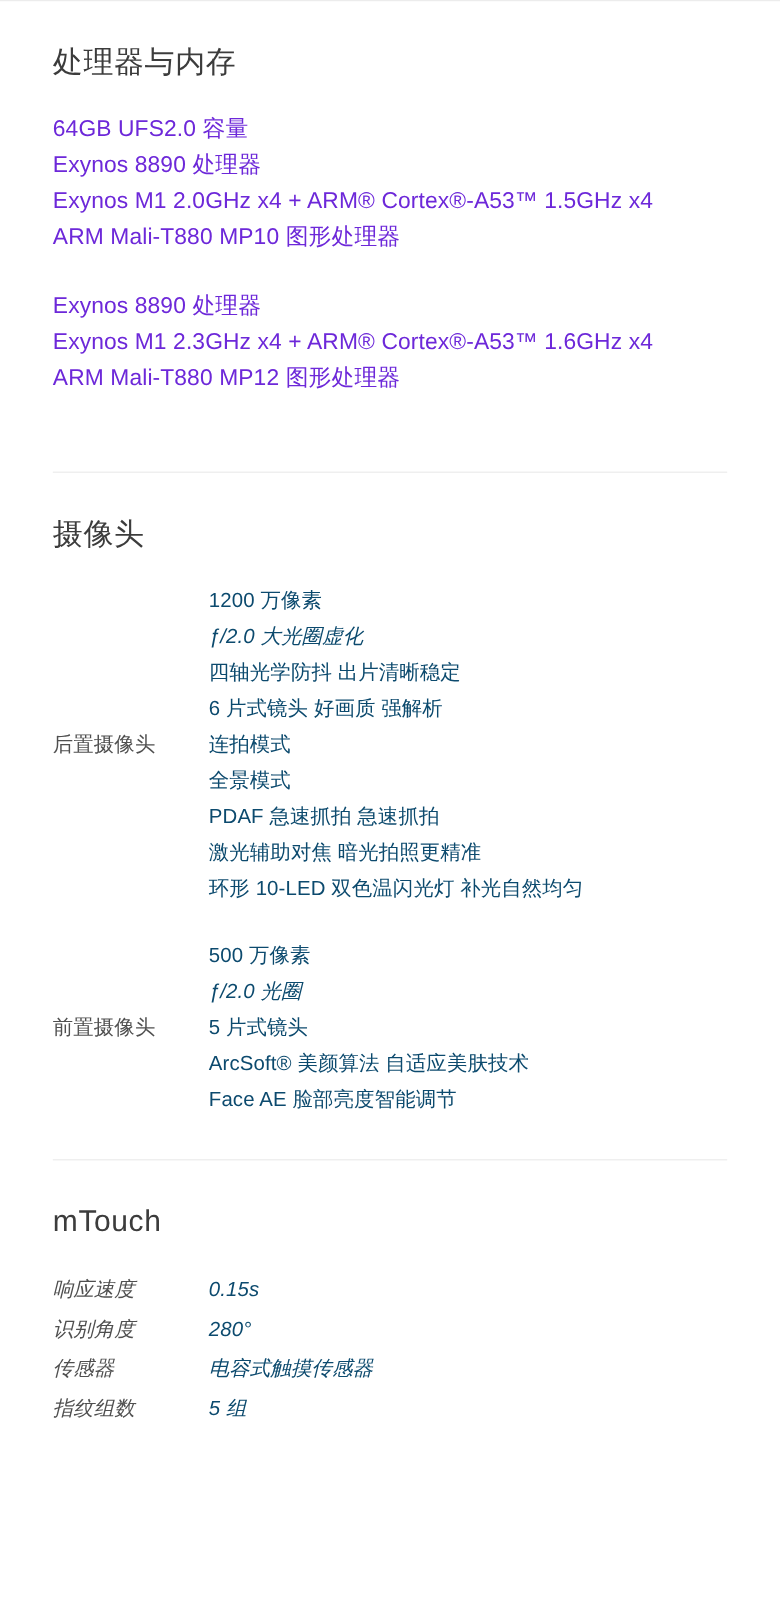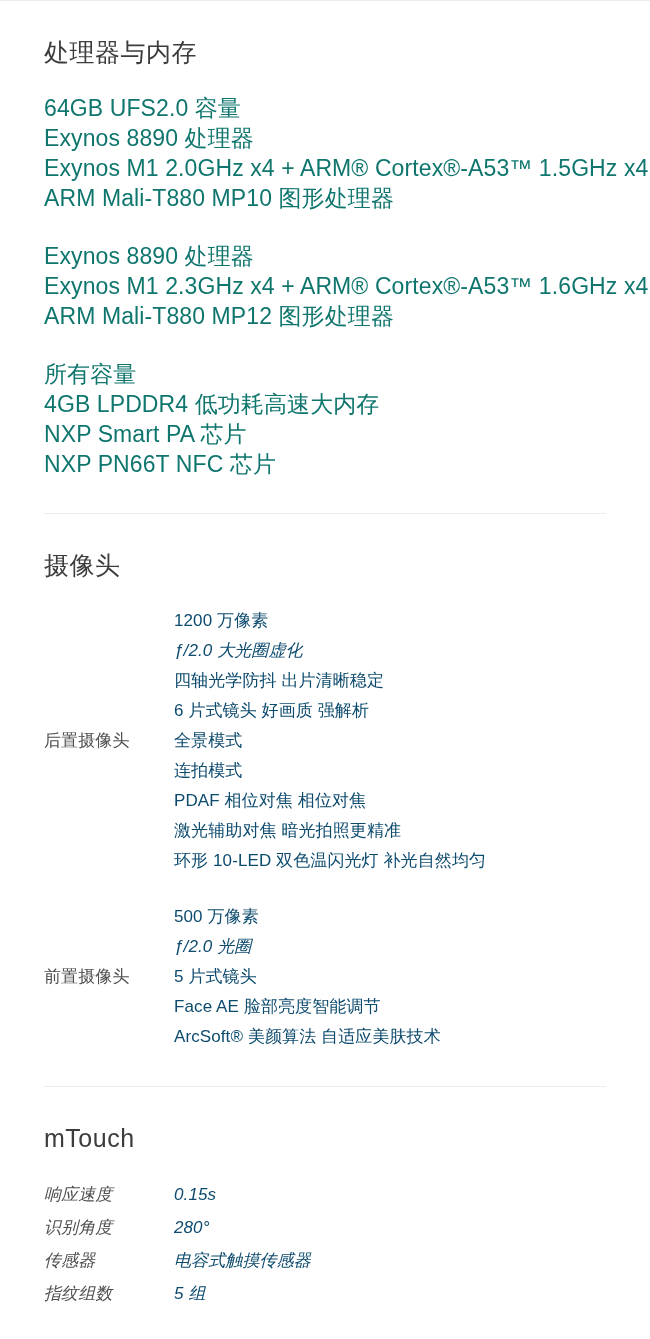--- a/index.html
+++ b/index.html
@@ -36,23 +36,23 @@
     letter-spacing: 0.5px;
     margin: 36px 0 26px 0;
     line-height: 1.2;
   }
   .plain-list {
     margin: 0;
     padding: 0;
     list-style: none;
   }
   .plain-list li {
-    font-size: 23px;
+    font-size: 19px;
     line-height: 30px;
-    color: #0f766e;
+    color: #6d28d9;
     letter-spacing: 0.1px;
     white-space: nowrap;
   }
   .group-gap {
     height: 28px;
   }
   .spec-row {
     display: flex;
     align-items: center;
     margin-bottom: 26px;
@@ -115,56 +115,50 @@
     <div class="group-gap"></div>
 
     <ul class="plain-list">
       <li>Exynos 8890 处理器</li>
       <li>Exynos M1 2.3GHz x4 + ARM® Cortex®-A53™ 1.6GHz x4</li>
       <li>ARM Mali-T880 MP12 图形处理器</li>
     </ul>
 
     <div class="group-gap"></div>
 
-    <ul class="plain-list">
-      <li>所有容量</li>
-      <li>4GB LPDDR4 低功耗高速大内存</li>
-      <li>NXP Smart PA 芯片</li>
-      <li>NXP PN66T NFC 芯片</li>
-    </ul>
 
     <div class="section-divider"></div>
   </div>
 
   <div class="section">
     <h2 class="section-title">摄像头</h2>
 
     <div class="spec-row">
       <div class="spec-label">后置摄像头</div>
       <ul class="spec-values">
         <li>1200 万像素</li>
         <li class="italic-f">ƒ/2.0 大光圈虚化</li>
         <li>四轴光学防抖  出片清晰稳定</li>
         <li>6 片式镜头  好画质  强解析</li>
+        <li>连拍模式</li>
         <li>全景模式</li>
-        <li>连拍模式</li>
-        <li>PDAF 相位对焦  相位对焦</li>
+        <li>PDAF 急速抓拍  急速抓拍</li>
         <li>激光辅助对焦  暗光拍照更精准</li>
         <li>环形 10-LED 双色温闪光灯     补光自然均匀</li>
       </ul>
     </div>
 
     <div class="spec-row">
       <div class="spec-label">前置摄像头</div>
       <ul class="spec-values">
         <li>500 万像素</li>
         <li class="italic-f">ƒ/2.0 光圈</li>
         <li>5 片式镜头</li>
+        <li>ArcSoft® 美颜算法  自适应美肤技术</li>
         <li>Face AE 脸部亮度智能调节</li>
-        <li>ArcSoft® 美颜算法  自适应美肤技术</li>
       </ul>
     </div>
 
     <div class="section-divider"></div>
   </div>
 
   <div class="section">
     <h2 class="section-title">mTouch</h2>
 
     <div class="compact-row">

